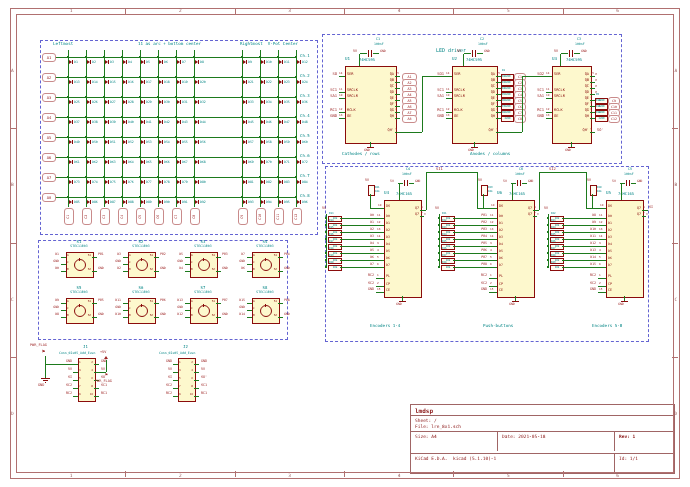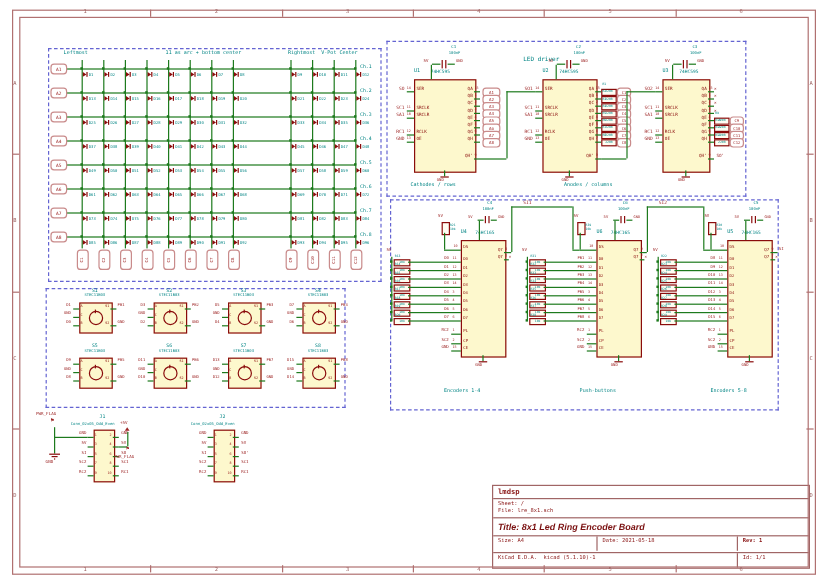--- a/index.html
+++ b/index.html
@@ -40,21 +40,20 @@
   .tb-bold{font-weight:bold;}
 </style>
 </head>
 <body>
 
 <div id="sheet">
   <div id="tb">
     <div class="tb-company">lmdsp</div>
     <div class="tb-small">Sheet: /</div>
     <div class="tb-small tb-bb">File: lre_8x1.sch</div>
-    <div class="tb-title">Title: 8x1 Led Ring Encoder Board</div>
     <div class="tb-row tb-bb">
       <div class="tb-c" style="width:86px">Size: A4</div>
       <div class="tb-c tb-bl" style="flex:1">Date: 2021-05-18</div>
       <div class="tb-c tb-bl tb-bold" style="width:60px">Rev: 1</div>
     </div>
     <div class="tb-row">
       <div class="tb-c" style="flex:1">KiCad E.D.A.  kicad (5.1.10)-1</div>
       <div class="tb-c tb-bl" style="width:60px">Id: 1/1</div>
     </div>
   </div>

